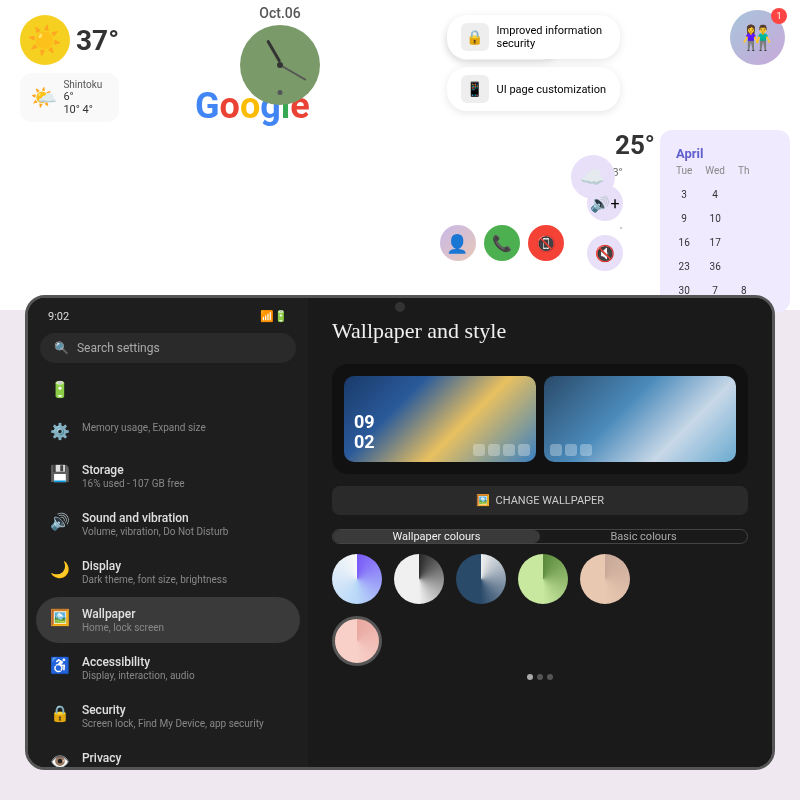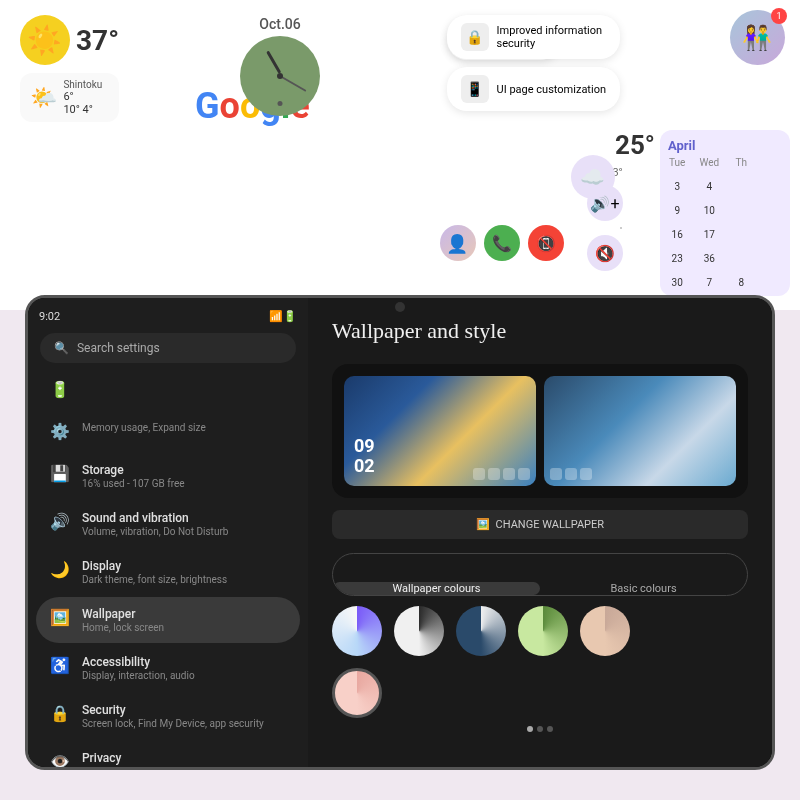--- a/index.html
+++ b/index.html
@@ -54,21 +54,21 @@
       border-radius: 12px;
       padding: 6px 10px;
     }
     .cloud-icon { font-size: 22px; }
     .weather-location { font-size: 10px; color: #555; }
     .weather-temps { font-size: 11px; color: #333; }
 
     
     .clock-widget {
       position: absolute;
-      top: 16px; left: 240px;
+      top: 5px; left: 240px;
       text-align: center;
     }
     .clock-date {
       font-size: 14px;
       color: #555;
       font-weight: 500;
     }
     .clock-face {
       width: 80px; height: 80px;
       border-radius: 50%;
@@ -208,21 +208,21 @@
       border-radius: 50%;
       display: flex; align-items: center; justify-content: center;
     }
 
     
     .calendar-widget {
       position: absolute;
       top: 130px; right: 10px;
       background: #f0eaff;
       border-radius: 12px;
-      padding: 8px;
+      padding: 16px;
       font-size: 10px;
       width: 130px;
     }
     .calendar-title {
       color: #6060cc;
       font-weight: bold;
       font-size: 13px;
       margin-bottom: 4px;
     }
     .calendar-grid {
@@ -321,21 +321,21 @@
       background: #1e1e1e;
       flex-shrink: 0;
       overflow-y: auto;
       padding: 8px 0;
     }
 
     .status-bar {
       display: flex;
       justify-content: space-between;
       align-items: center;
-      padding: 4px 11px;
+      padding: 4px 20px;
       font-size: 11px;
       color: #ddd;
     }
 
     .search-bar {
       margin: 6px 12px;
       background: #2a2a2a;
       border-radius: 24px;
       padding: 8px 14px;
       display: flex;
@@ -396,21 +396,21 @@
     .wallpaper-preview {
       display: flex;
       gap: 8px;
       background: #111;
       border-radius: 16px;
       padding: 12px;
       margin-bottom: 12px;
     }
     .wp-thumb {
       flex: 1;
-      height: 110px;
+      height: 86px;
       border-radius: 10px;
       overflow: hidden;
       position: relative;
     }
     .wp-thumb-1 {
       background: linear-gradient(135deg, #1a3a6a 0%, #2a5a9a 30%, #e8c060 60%, #3a80c0 100%);
     }
     .wp-thumb-2 {
       background: linear-gradient(135deg, #2a4a6a 0%, #4a8aba 40%, #c8d8e8 70%, #6aaad0 100%);
     }
@@ -457,21 +457,20 @@
       border-radius: 30px;
       overflow: hidden;
       border: 1px solid #444;
     }
     .color-tab {
       flex: 1;
       text-align: center;
       font-size: 11px;
       cursor: pointer;
       color: #aaa;
-      margin-top: 28px;
     }
     .color-tab.active {
       background: #3a3a3a;
       color: #f0f0f0;
       border-radius: 30px;
     }
 
     
     .color-circles {
       display: flex;

